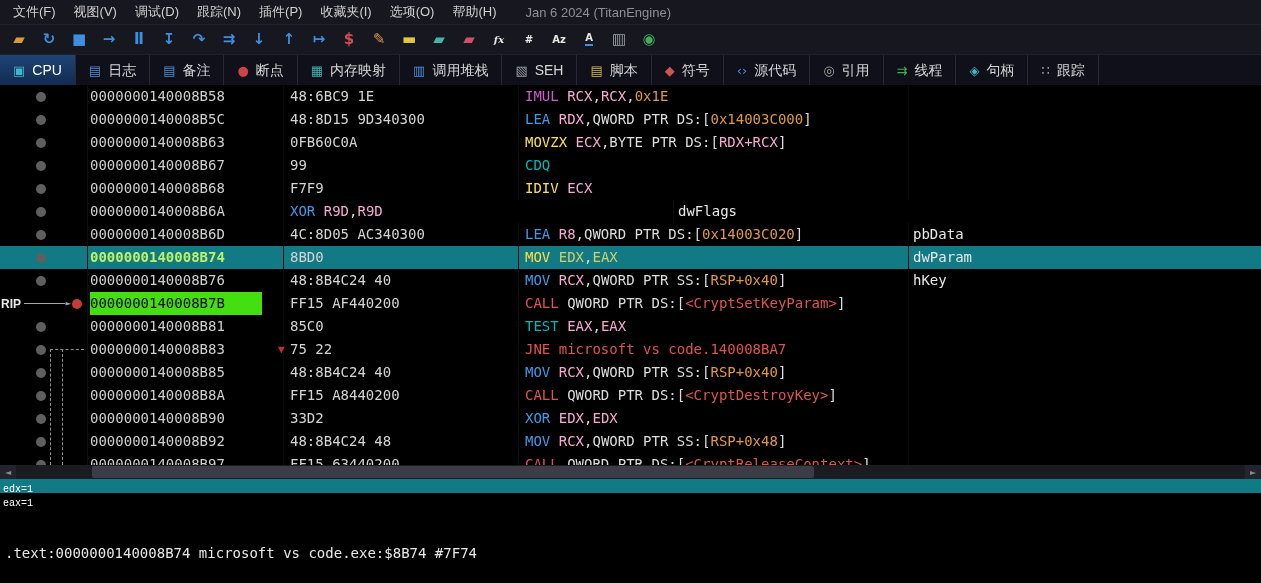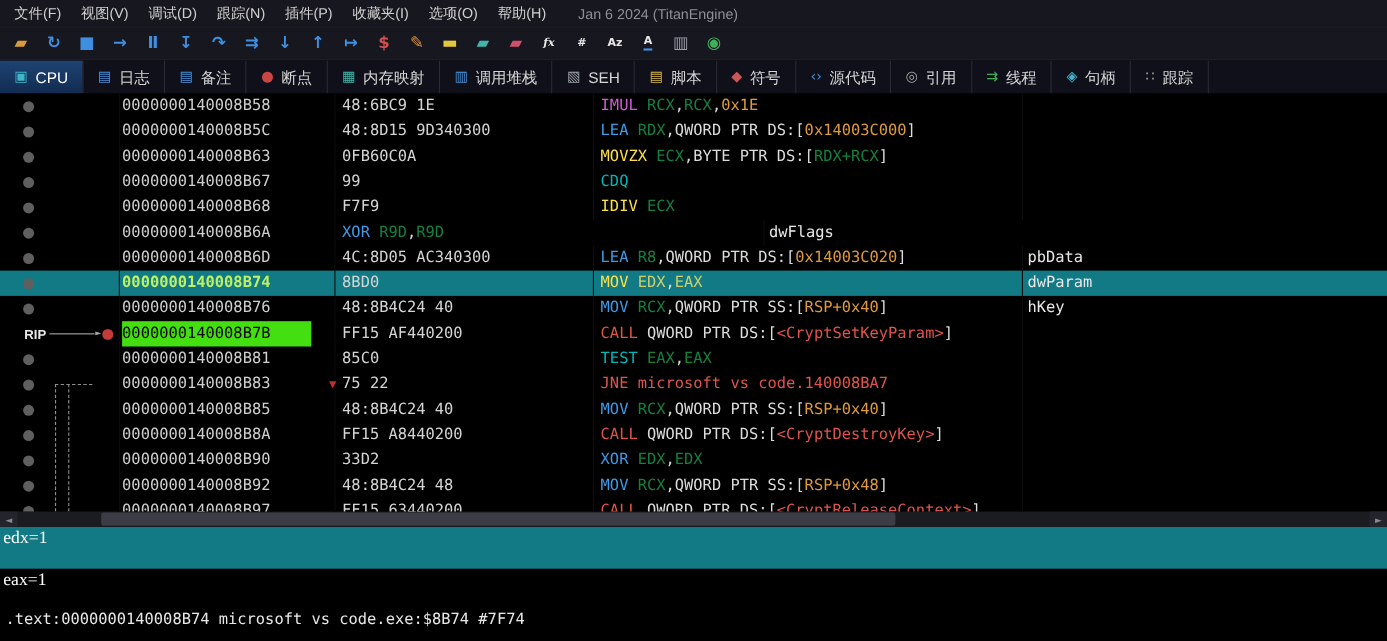--- a/index.html
+++ b/index.html
@@ -36,43 +36,43 @@
   .tab.active{background:linear-gradient(#1e4474,#122b50);color:#ffffff;}
   .ticon{font-family:"DejaVu Sans",sans-serif;font-size:13px;line-height:1;}
   .tlabel{line-height:1;}
 
   
   .disasm{position:relative;height:394px;background:#000;
           font-family:"DejaVu Sans Mono",monospace;font-size:14px;color:#d8d8d8;}
   .rows{position:relative;height:380px;overflow:hidden;}
   .drow{display:flex;height:23px;line-height:23px;white-space:pre;}
   .drow.sel{background:var(--teal);}
-  .gut{width:88px;flex:none;display:flex;align-items:center;justify-content:space-between;
-       padding-right:5px;border-right:1px solid #0d0d0d;margin-left:21px;}
+  .gut{width:88px;flex:none;display:flex;align-items:center;justify-content:center;
+       padding-right:5px;border-right:1px solid #0d0d0d;}
   .dot{width:10px;height:10px;border-radius:50%;background:#5f5f5f;flex:none;}
   .dot.red{background:var(--red);}
   .riplbl{color:#e8e8e8;font:bold 12px "Liberation Sans",sans-serif;margin-left:1px;}
   .ripline{flex:1;height:0;border-top:1px solid #a8a8a8;margin-left:3px;}
   .riphead{color:#a8a8a8;font-size:9px;margin:0 1px;}
   .addr{width:196px;flex:none;padding-left:2px;color:#cfcfcf;border-right:1px solid #0d0d0d;}
   .drow.sel .addr{color:#bef264;font-weight:bold;}
   .riphl{display:inline-block;width:172px;background:var(--green);color:#000;}
   .bytes{width:235px;flex:none;padding-left:6px;color:#d4d4d4;
          border-right:1px solid #0d0d0d;position:relative;}
   .jmark{position:absolute;left:-6px;top:0;color:#c03030;font-size:11px;}
   .instr{width:390px;flex:none;padding-left:6px;border-right:1px solid #0d0d0d;}
   .cmt{flex:1;padding-left:4px;color:#e8e8e8;}
 
   
   .tk-mb{color:#3f9ae8;}   
   .tk-mv{color:#fde047;}   
   .tk-mm{color:#cc5fcc;}   
   .tk-mt{color:#00b8b8;}   
   .tk-mr{color:#e0544c;}   
-  .tk-reg{color:#15803d;}
+  .tk-reg{color:#f9a8d4;}
   .tk-num{color:#e09a3c;}
   .tk-fn{color:#e0544c;}
   .tk-pln{color:#dcdcdc;}
   .tk-selreg{color:#cfcf6a;}
 
   
   .jline{position:absolute;z-index:3;}
   .jl-h{left:50px;top:264px;width:34px;border-top:1px dashed #8f8f8f;}
   .jl-v1{left:50px;top:264px;height:116px;border-left:1px dashed #8f8f8f;}
   .jl-v2{left:62px;top:264px;height:116px;border-left:1px dashed #8f8f8f;}
@@ -80,24 +80,24 @@
   
   .hscroll{height:14px;background:#1b1b22;display:flex;align-items:stretch;}
   .sbtn{width:16px;background:#24242c;color:#8a8a90;font-size:8px;
         display:flex;align-items:center;justify-content:center;
         font-family:"DejaVu Sans",sans-serif;}
   .strack{flex:1;position:relative;}
   .sthumb{position:absolute;left:76px;top:1px;height:12px;width:722px;
           background:#3c3c46;border-radius:2px;}
 
   
-  .info-row{height:38px;line-height:22px;padding-left:3px;color:#ffffff;
-            font-family:Liberation Serif, serif;font-size:16px;}
+  .info-row{height:14px;line-height:22px;padding-left:3px;color:#ffffff;
+            font-family:Liberation Mono, monospace;font-size:10px;}
   .info-row.hl{background:var(--teal);}
-  .statusline{position:absolute;left:5px;bottom:12px;color:#e8e8e8;
+  .statusline{position:absolute;left:5px;bottom:22px;color:#e8e8e8;
               font-family:"DejaVu Sans Mono",monospace;font-size:14px;}
 </style>
 </head>
 <body>
 
 <div class="app">
 
   <div class="menubar">
     <div class="menu-items" id="menu-items">
         <span class="mitem">文件(F)</span>

